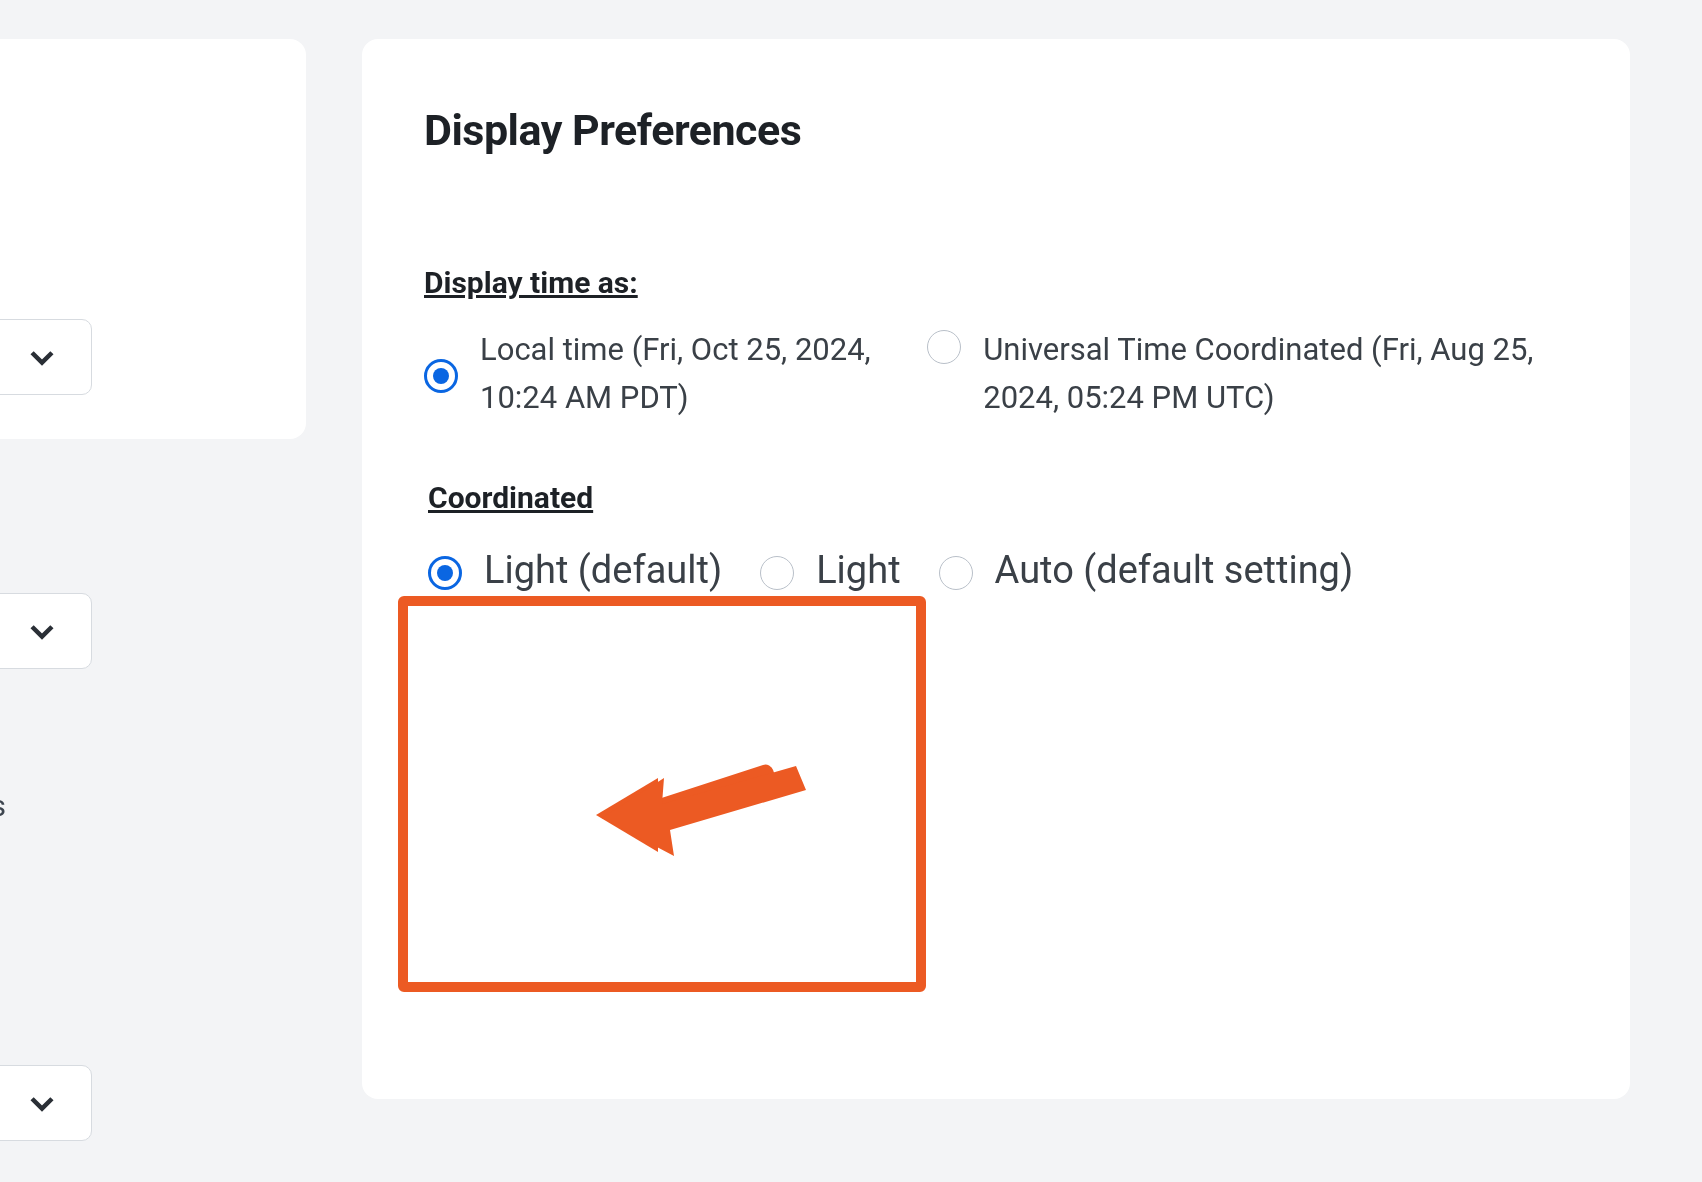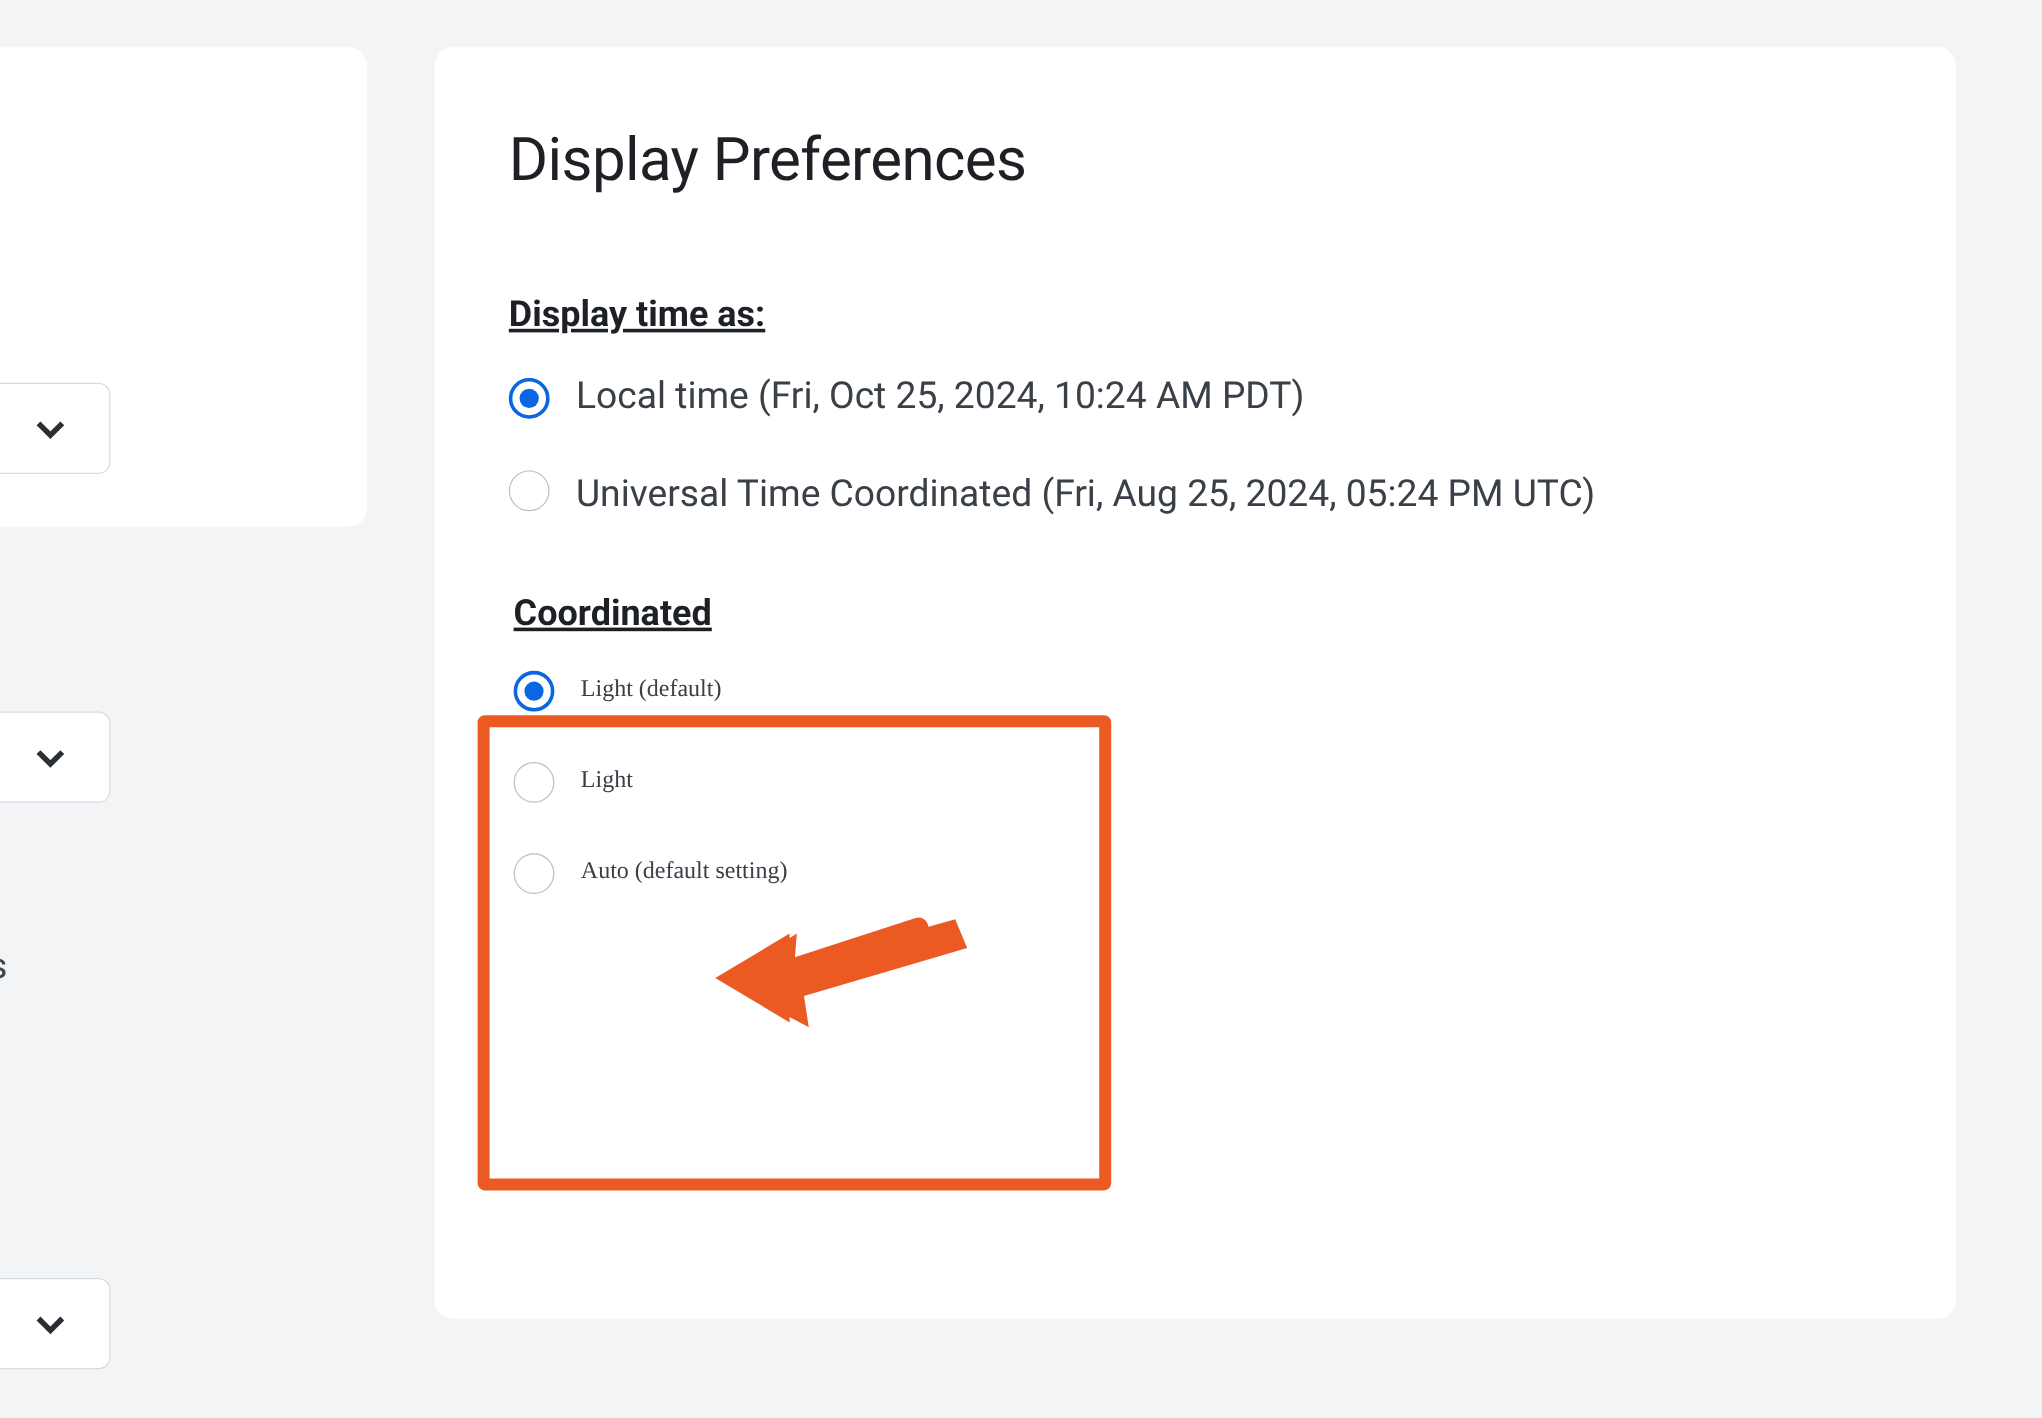--- a/index.html
+++ b/index.html
@@ -83,36 +83,36 @@
     top:39px;
     left:362px;
     width:1268px;
     height:1060px;
     background:var(--card);
     border-radius:16px;
     padding:66px 62px 60px 62px;
   }
 
   .title{
-    font-size:50px;
-    font-weight:400;
+    font-size:43px;
+    font-weight:700;
     letter-spacing:-0.5px;
-    margin:0 0 82px 0;
+    margin:0 0 110px 0;
     color:#1d2126;
   }
 
   .section-label{
     font-size:30px;
     font-weight:700;
     color:#1d2126;
     margin:0 0 26px 0;
     text-decoration:underline;
   }
 
-  .radio-group{display:flex;flex-direction:column;gap:34px;}
+  .radio-group{display:flex;flex-direction:row;gap:34px;}
   .radio-row{display:flex;align-items:flex-start;gap:22px;}
   .radio-row.single{align-items:center;}
   .radio{
     flex:0 0 auto;
     width:34px;height:34px;
     border-radius:50%;
     border:1.8px solid #b9c0c9;
     background:#fff;
     display:inline-flex;align-items:center;justify-content:center;
     margin-top:4px;
@@ -150,21 +150,21 @@
     position:absolute;
     left:596px;
     top:760px;
     width:220px;
     height:110px;
     pointer-events:none;
   }
   .arrow svg{width:100%;height:100%;display:block;}
 
   
-  .appearance .radio-label{font-size:20px;font-family:Liberation Serif, serif;}
+  .appearance .radio-label{font-size:38px;}
   .appearance .radio-group{gap:38px;}
   .appearance{padding-left:4px;}
 
 </style>
 </head>
 <body>
 
 <div class="viewport">
 
   <div class="side-card">

